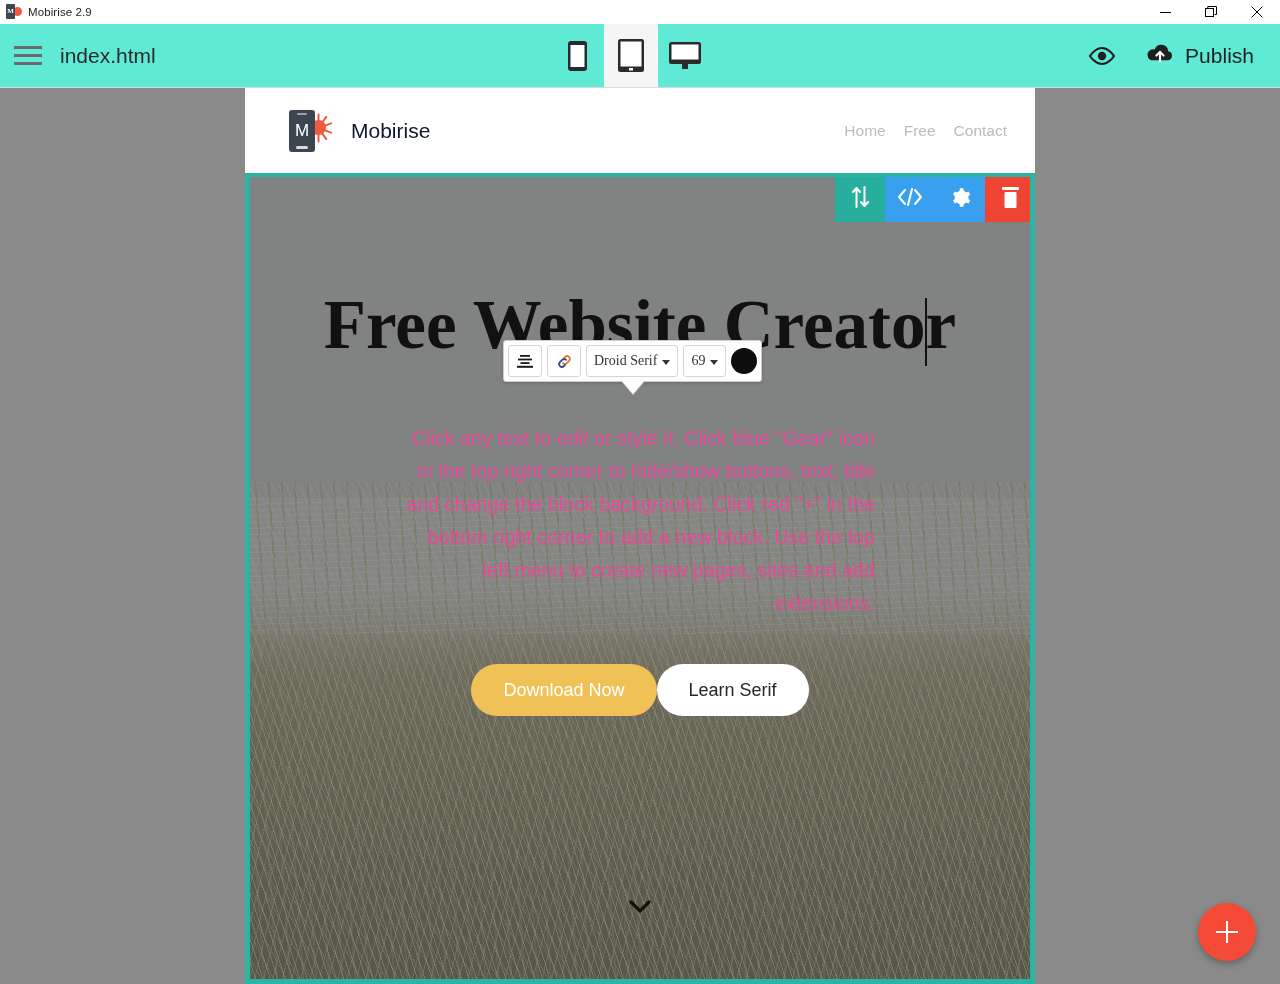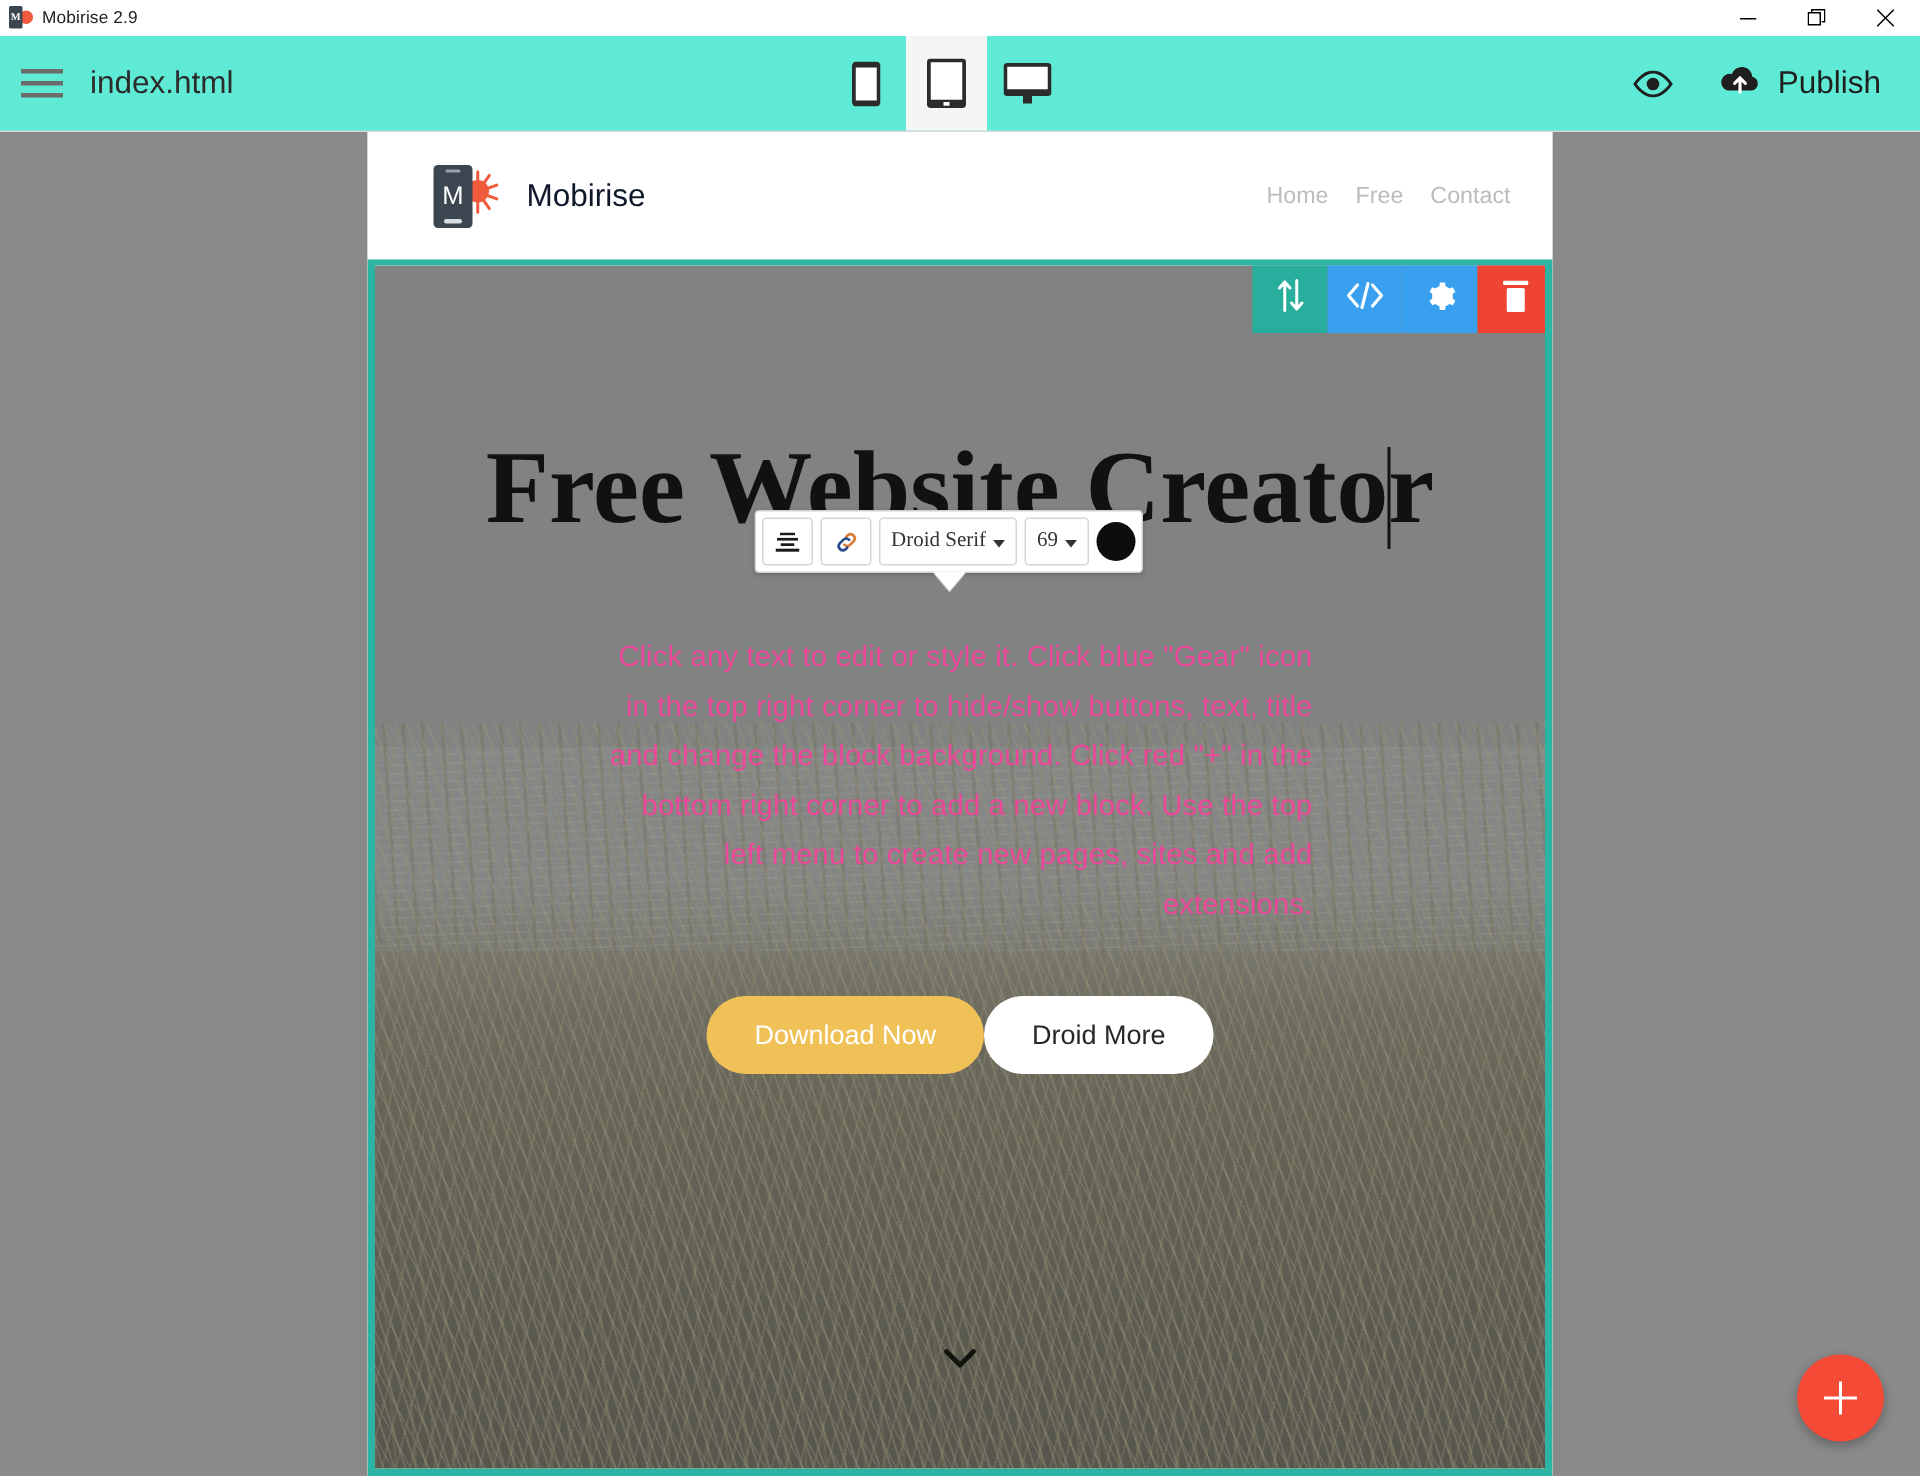--- a/index.html
+++ b/index.html
@@ -365,21 +365,21 @@
             <rect x="2.5" y="5" width="12" height="16" rx="1"></rect>
           </svg>
         </div>
       </div>
 
       <div id="hero-content">
         <h1 id="hero-title"><span>Free Website Creato</span><span class="caret"></span><span>r</span></h1>
         <p id="hero-sub">Click any text to edit or style it. Click blue "Gear" icon in the top right corner to hide/show buttons, text, title and change the block background. Click red "+" in the bottom right corner to add a new block. Use the top left menu to create new pages, sites and add extensions.</p>
         <div id="hero-btns">
           <button class="hero-btn primary">Download Now</button>
-          <button class="hero-btn ghost">Droid More</button>
+          <button class="hero-btn ghost">Learn Serif</button>
         </div>
       </div>
 
       <div id="scroll-chevron">
         <svg width="22" height="13" viewBox="0 0 22 13" fill="none" stroke="#14140e" stroke-width="3.2" stroke-linecap="round" stroke-linejoin="round">
           <path d="M2 2 L11 11 L20 2"></path>
         </svg>
       </div>
     </div>
   </div>

